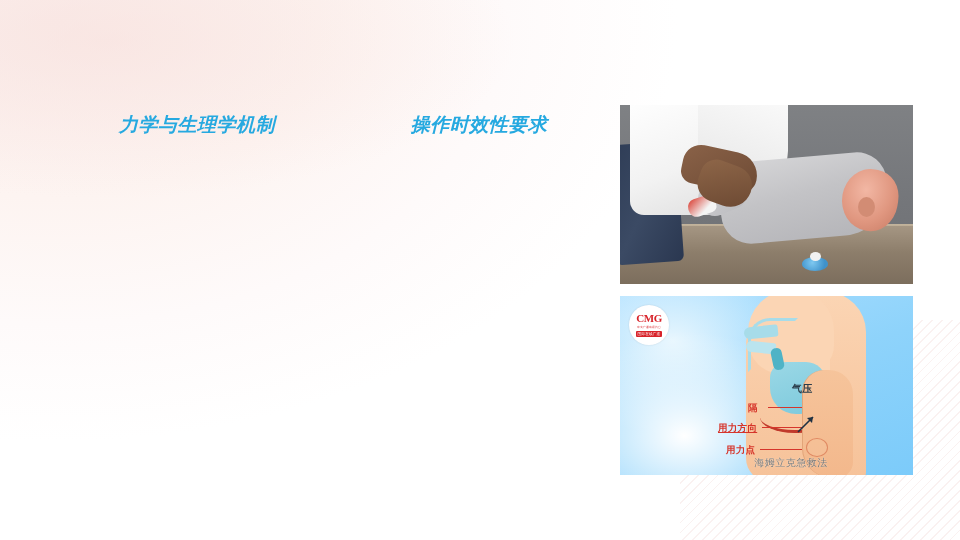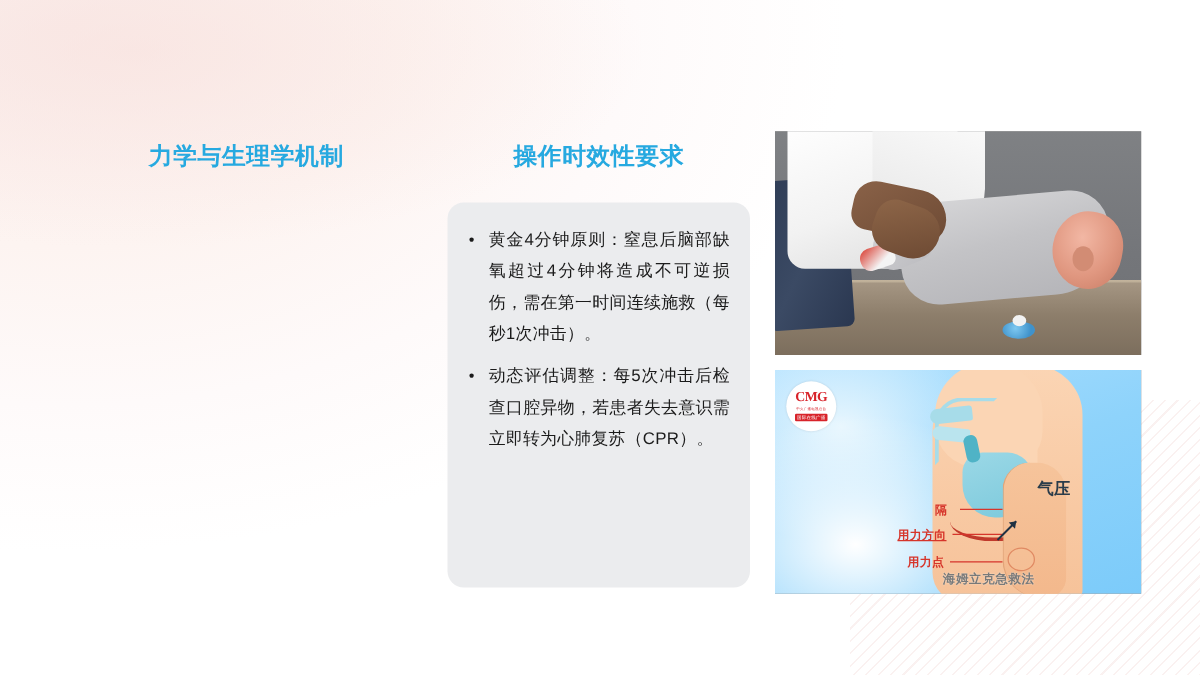--- a/index.html
+++ b/index.html
@@ -53,20 +53,21 @@
     font-size: 29px;
     font-weight: bold;
     color: #2f5a72;
     letter-spacing: 1px;
     white-space: nowrap;
   }
 
   .col {
     position: absolute;
     top: 112px;
+    font-style: italic;
   }
   .col-1 { left: 76px; width: 242px; }
   .col-2 { left: 330px; width: 242px; margin-left: 28px; }
 
   .col-header {
     text-align: center;
     font-size: 19px;
     font-weight: bold;
     color: #26a9e0;
     letter-spacing: 0.5px;
@@ -271,22 +272,22 @@
   .p2-label {
     position: absolute;
     color: #d6352b;
     font-size: 9.5px;
     font-weight: bold;
     white-space: nowrap;
     letter-spacing: 0.3px;
   }
   .p2-label.qiya {
     color: #2a3c4a;
-    font-size: 13px;
-    left: 172px; top: 86px; margin-left: 38px;
+    font-size: 10px;
+    left: 172px; top: 86px;
   }
   .p2-label.ge   { left: 128px; top: 106px; }
   .p2-label.dir  { left:  98px; top: 126px; text-decoration: underline; }
   .p2-label.pt   { left: 106px; top: 148px; }
   .p2-line {
     position: absolute;
     height: 1.2px;
     background: #d6352b;
   }
   .p2-line.l1 { left: 148px; top: 111px; width: 34px; }
@@ -302,21 +303,21 @@
     border: 1.4px solid #e08a63;
     border-radius: 50%;
     background: rgba(246,196,155,0.5);
   }
   .p2-caption {
     position: absolute;
     left: 112px; top: 160px;
     width: 118px;
     text-align: center;
     font-size: 10px;
-    font-weight: bold;
+    font-weight: normal;
     color: #5e6a72;
     opacity: 0.82;
     letter-spacing: 0.5px;
     text-shadow: 0 0 1px rgba(255,255,255,0.9);
   }
   .cmg-logo {
     position: absolute;
     left: 9px; top: 9px;
     width: 40px; height: 40px;
     border-radius: 50%;
@@ -360,26 +361,20 @@
   <div class="top-tint"></div>
   <div class="corner-stripes"></div>
 
 
   <div class="col col-1">
     <div class="col-header">力学与生理学机制</div>
   </div>
 
   <div class="col col-2">
     <div class="col-header">操作时效性要求</div>
-    <div class="card">
-      <ul class="bullets">
-        <li>黄金4分钟原则：窒息后脑部缺氧超过4分钟将造成不可逆损伤，需在第一时间连续施救（每秒1次冲击）。</li>
-        <li>动态评估调整：每5次冲击后检查口腔异物，若患者失去意识需立即转为心肺复苏（CPR）。</li>
-      </ul>
-    </div>
   </div>
 
   <div class="photo-col">
 
     <div class="photo">
       <div class="p1-bg"></div>
       <div class="p1-table-edge"></div>
       <div class="p1-table"></div>
       <div class="p1-jeans"></div>
       <div class="p1-shirt"></div>

